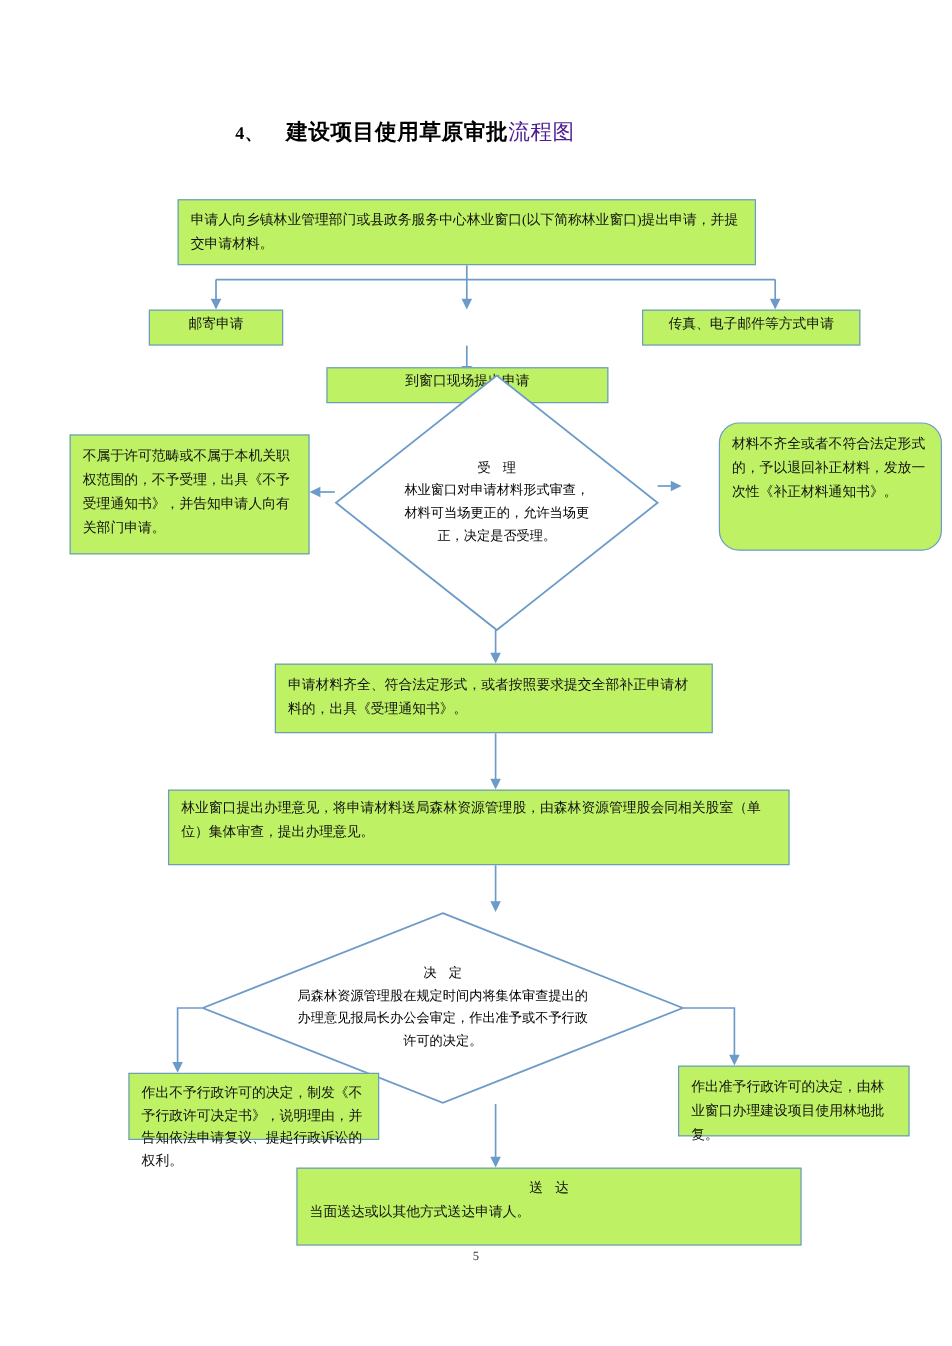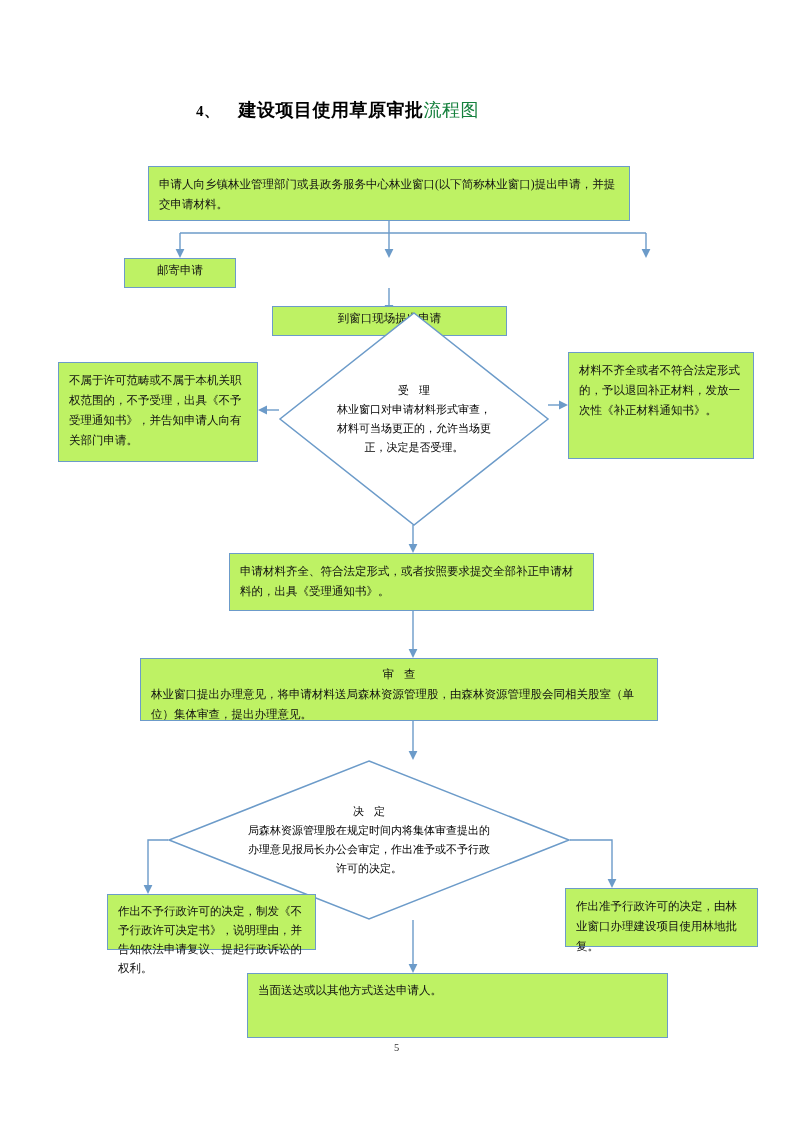--- a/index.html
+++ b/index.html
@@ -23,21 +23,21 @@
     position: absolute;
     left: 196px;
     top: 98px;
     font-size: 18px;
     font-weight: bold;
     letter-spacing: 0.5px;
     white-space: nowrap;
   }
   .title .num { font-size: 15px; font-weight: bold; }
   .title .t-main { font-weight: bold; }
-  .title .t-tail { font-weight: normal; color: #15803d; }
+  .title .t-tail { font-weight: normal; color: #4c1d95; }
 
   
   .box {
     position: absolute;
     box-sizing: border-box;
     border: 1.3px solid #6C9BC9;
     background: #bef264;
     font-size: 11.5px;
     line-height: 1.75;
     padding: 7px 10px;
@@ -162,45 +162,47 @@
   </div>
 
   <div class="box center-txt vcenter" style="left:124px; top:258px; width:112px; height:30px;">
     <span class="body">邮寄申请</span>
   </div>
 
   <div class="box center-txt vcenter" style="left:272px; top:258px; width:235px; height:30px;margin-top:48px;">
     <span class="body">到窗口现场提出申请</span>
   </div>
 
+  <div class="box center-txt vcenter" style="left:535px; top:258px; width:182px; height:30px;">
+    <span class="body">传真、电子邮件等方式申请</span>
+  </div>
 
   <div class="diamond-wrap" style="left:279px; top:312px; width:270px; height:214px;">
     <svg width="270" height="214" viewBox="0 0 270 214">
       <polygon points="135,1 269,107 135,213 1,107" fill="#ffffff" stroke="#6C9BC9" stroke-width="1.5"></polygon>
     </svg>
     <div class="diamond-text">
       <span class="hdr">受理</span>
       <span class="body" style="width:160px;">林业窗口对申请材料形式审查，材料可当场更正的，允许当场更正，决定是否受理。</span>
     </div>
   </div>
 
   <div class="box" style="left:58px; top:362px; width:200px; height:100px;">
     <span class="body">不属于许可范畴或不属于本机关职权范围的，不予受理，出具《不予受理通知书》，并告知申请人向有关部门申请。</span>
   </div>
 
-  <div class="box" style="left:568px; top:352px; width:186px; height:107px;">
+  <div class="box" style="left:599px; top:352px; width:186px; height:107px;border-radius:17px;">
     <span class="body">材料不齐全或者不符合法定形式的，予以退回补正材料，发放一次性《补正材料通知书》。</span>
   </div>
 
   <div class="box" style="left:229px; top:553px; width:365px; height:58px;">
     <span class="body">申请材料齐全、符合法定形式，或者按照要求提交全部补正申请材料的，出具《受理通知书》。</span>
   </div>
 
   <div class="box" style="left:140px; top:658px; width:518px; height:63px; padding-top:5px;">
-    <span class="hdr">审查</span>
     <span class="body">林业窗口提出办理意见，将申请材料送局森林资源管理股，由森林资源管理股会同相关股室（单位）集体审查，提出办理意见。</span>
   </div>
 
   <div class="diamond-wrap" style="left:168px; top:760px; width:402px; height:160px;">
     <svg width="402" height="160" viewBox="0 0 402 160">
       <polygon points="201,1 401,80 201,159 1,80" fill="#ffffff" stroke="#6C9BC9" stroke-width="1.5"></polygon>
     </svg>
     <div class="diamond-text">
       <span class="hdr">决定</span>
       <span class="body" style="width:242px;">局森林资源管理股在规定时间内将集体审查提出的办理意见报局长办公会审定，作出准予或不予行政许可的决定。</span>
@@ -209,18 +211,19 @@
 
   <div class="box" style="left:107px; top:894px; width:209px; height:56px; line-height:1.65;">
     <span class="body">作出不予行政许可的决定，制发《不予行政许可决定书》，说明理由，并告知依法申请复议、提起行政诉讼的权利。</span>
   </div>
 
   <div class="box" style="left:565px; top:888px; width:193px; height:59px; line-height:1.75;">
     <span class="body">作出准予行政许可的决定，由林业窗口办理建设项目使用林地批复。</span>
   </div>
 
   <div class="box" style="left:247px; top:973px; width:421px; height:65px; padding-top:6px;">
+    <span class="hdr">送达</span>
     <span class="body">当面送达或以其他方式送达申请人。</span>
   </div>
 
   <div class="page-num">5</div>
 
 </div>
 
 </body></html>

